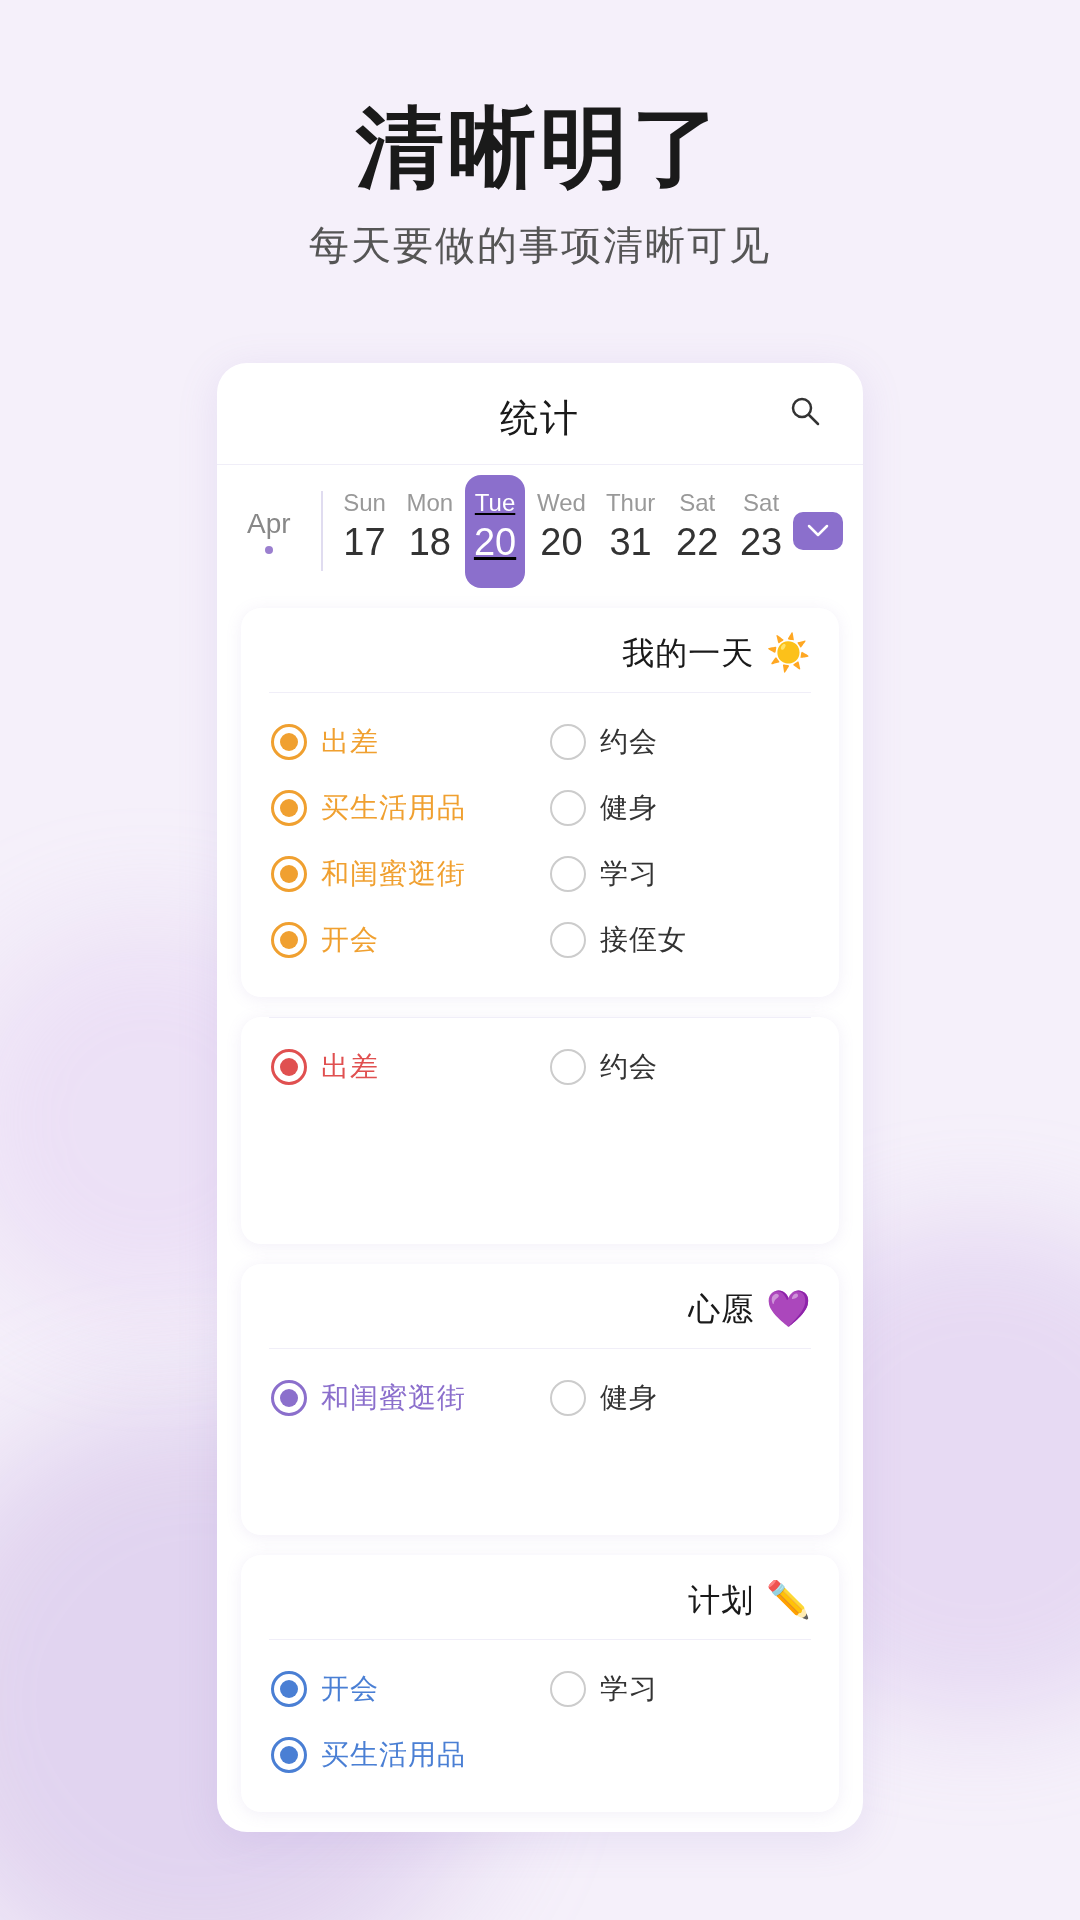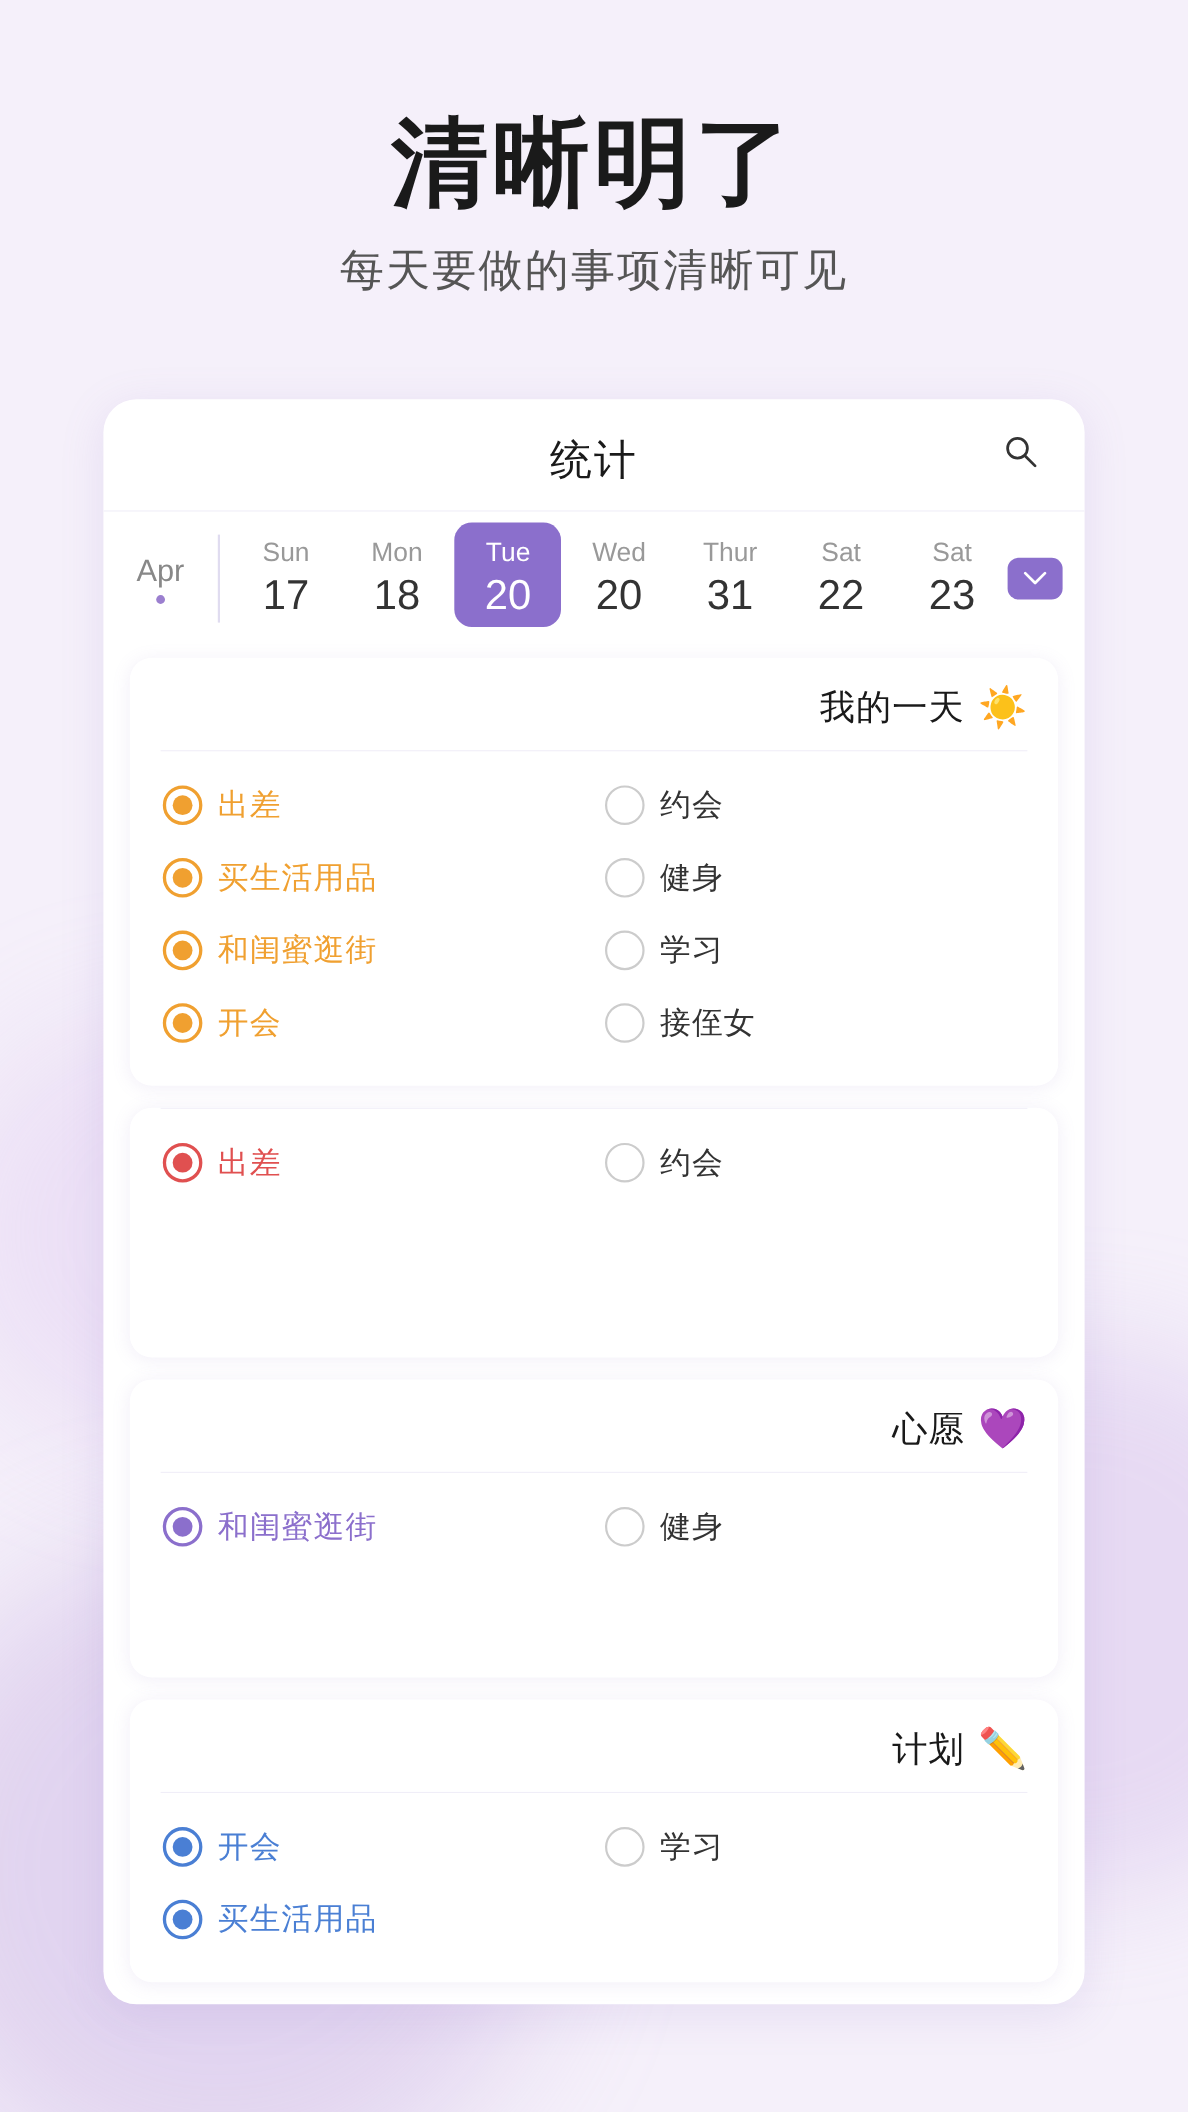--- a/index.html
+++ b/index.html
@@ -78,21 +78,21 @@
 
     .sub-title {
       font-size: 40px;
       font-weight: 400;
       color: #555;
       letter-spacing: 2px;
     }
 
     
     .card-container {
-      width: 892px;
+      width: 646px;
       background: white;
       border-radius: 30px;
       box-shadow: 0 8px 40px rgba(150, 120, 200, 0.15);
       overflow: hidden;
       margin-top: 30px;
     }
 
     
     .stats-header {
       display: flex;
@@ -170,21 +170,22 @@
       flex: 1;
       padding: 14px 8px;
       cursor: pointer;
       border-radius: 16px;
       margin: 0 2px;
     }
 
     .day-item.active {
       background: #8b6fcc;
       border-radius: 16px;
-      padding: 14px 8px 6px;
+      padding: 14px 8px 24px;
+      text-decoration: underline;
     }
 
     .day-name {
       font-size: 24px;
       color: #999;
       font-weight: 400;
       margin-bottom: 4px;
     }
 
     .day-item.active .day-name {

